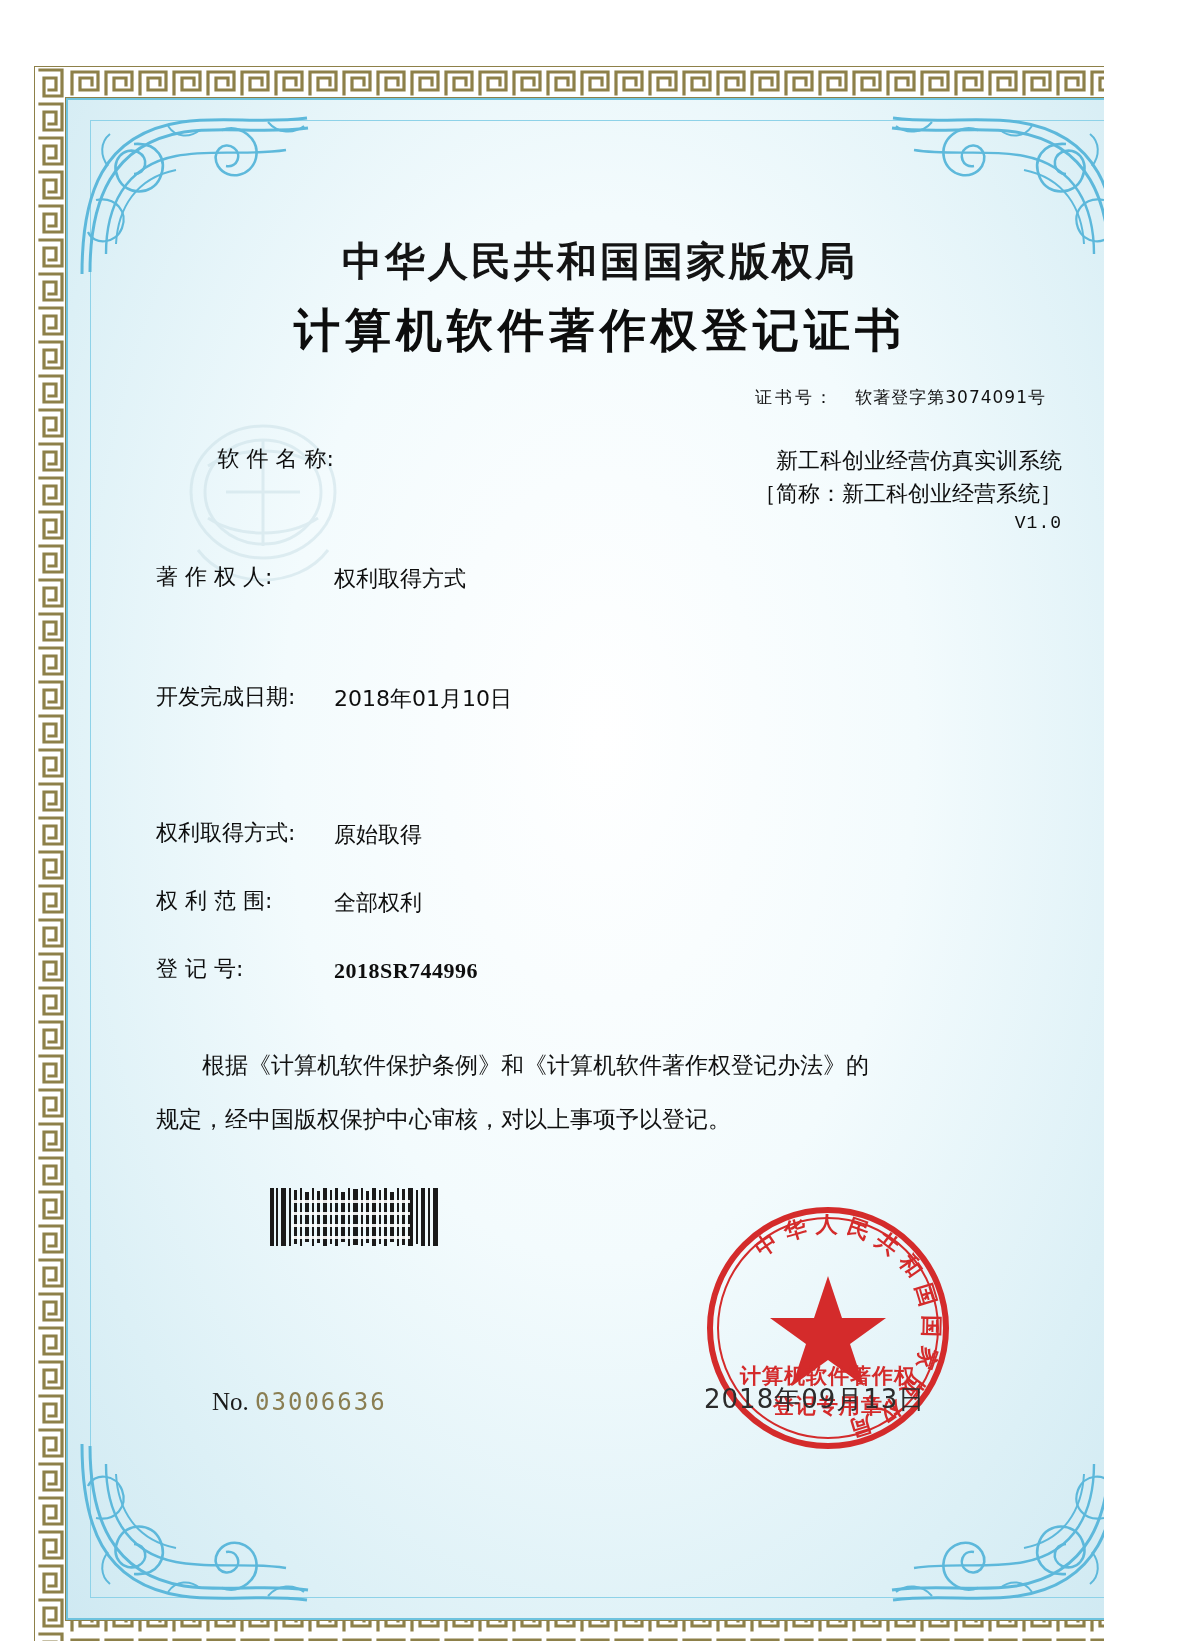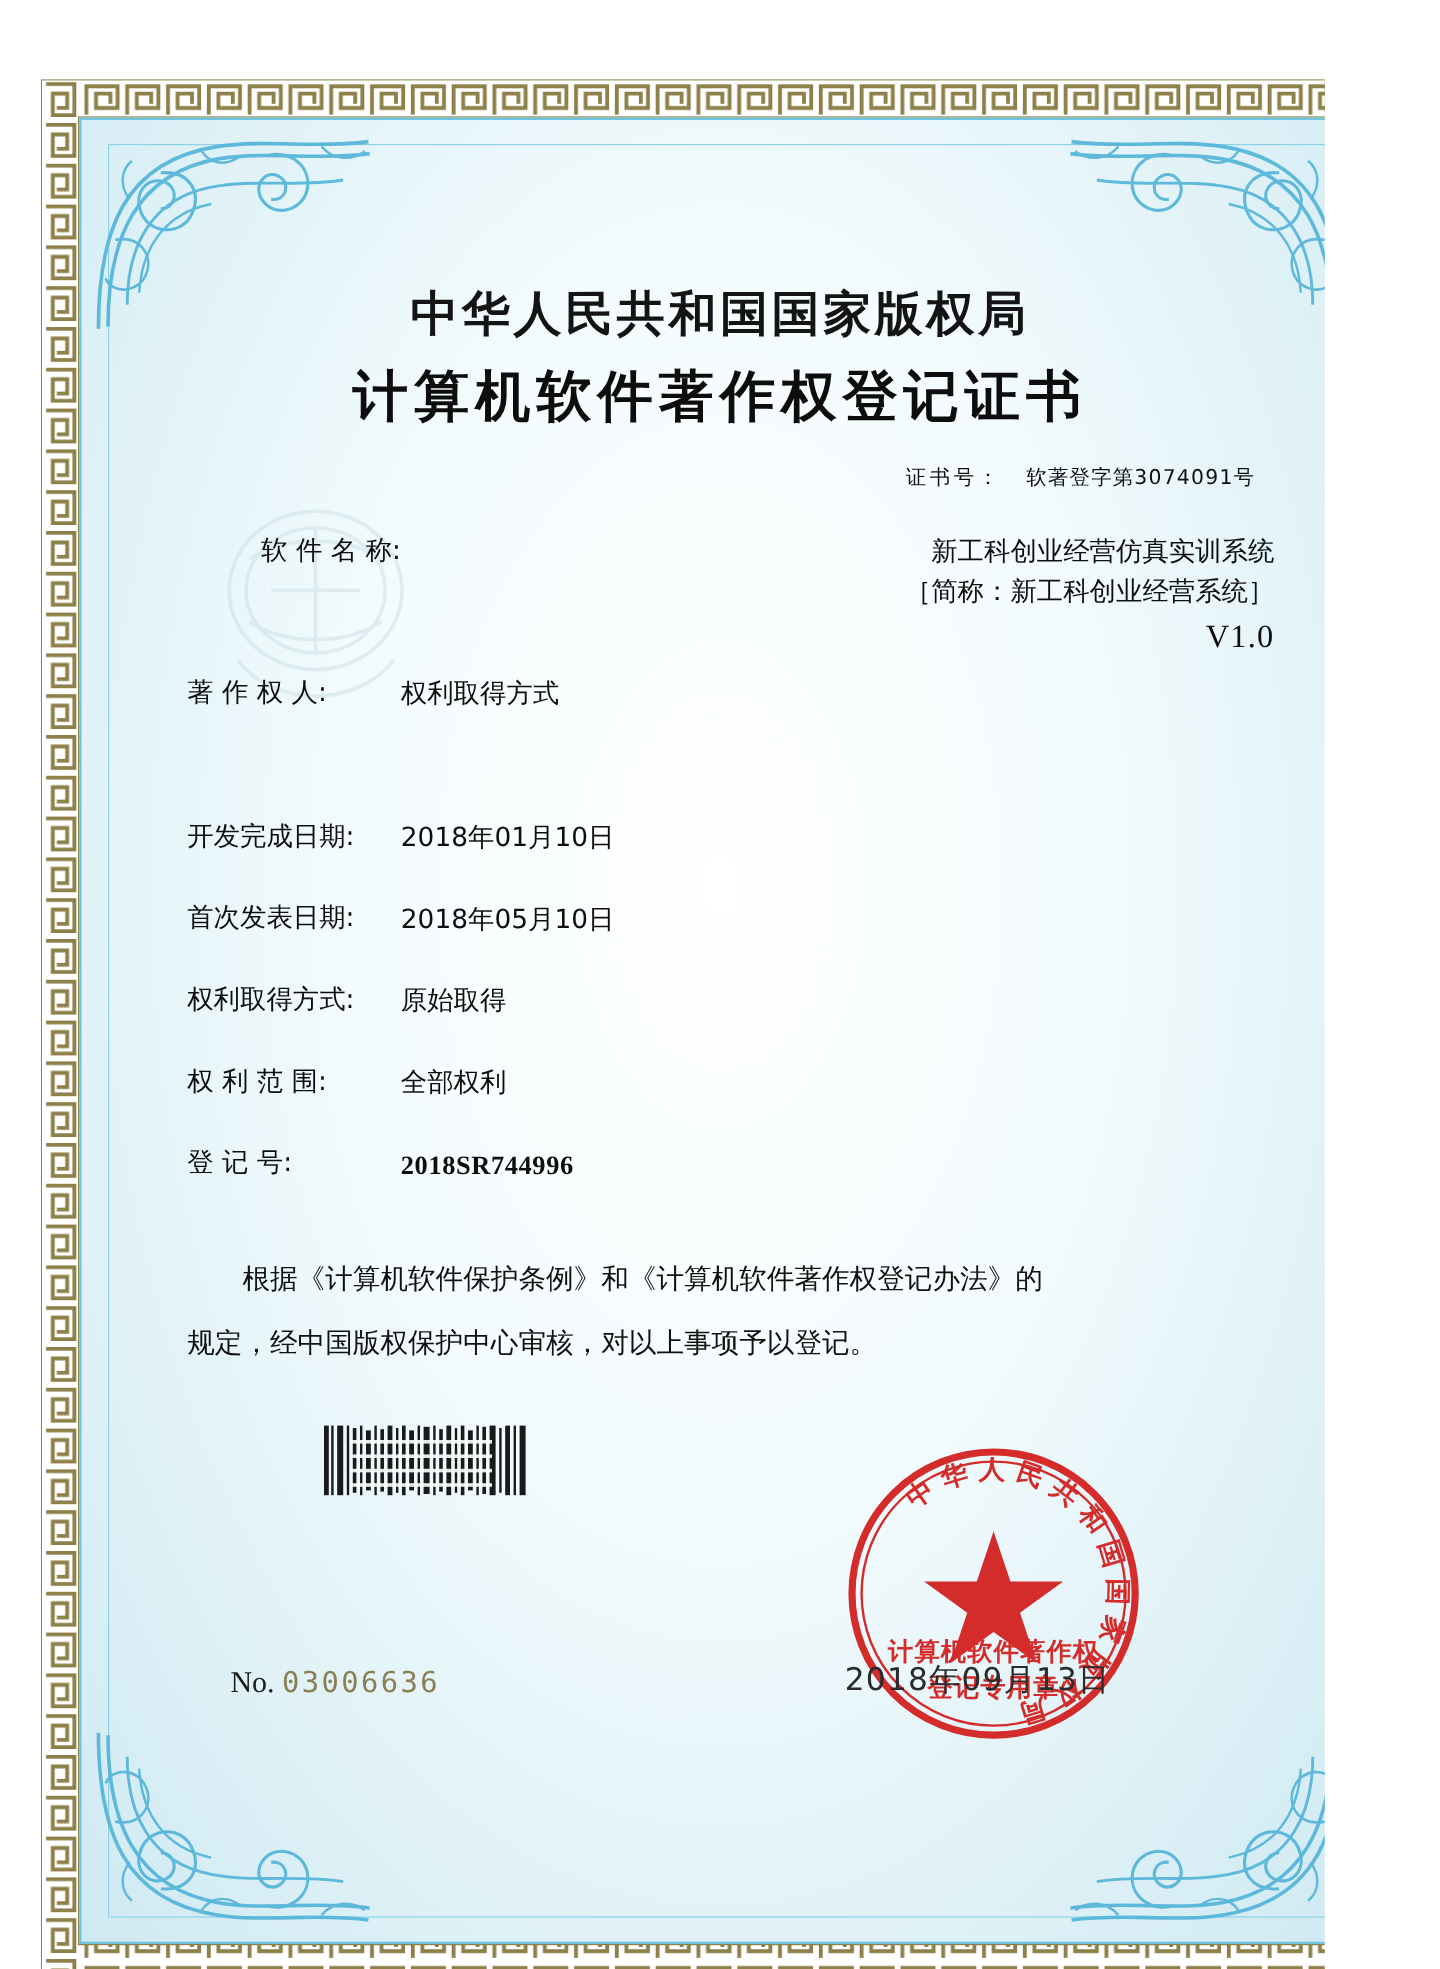--- a/index.html
+++ b/index.html
@@ -139,21 +139,21 @@
     width: 178px;
     flex: 0 0 178px;
     letter-spacing: 0px;
     white-space: nowrap;
   }
   .field .val {
     flex: 1 1 auto;
     line-height: 1.5;
   }
   .val .line2 { display: block; }
-  .val .line3 { display: block; font-family: Liberation Serif, serif; font-size: 27px; letter-spacing: 1px; }
+  .val .line3 { display: block; font-family: Liberation Mono, monospace; font-size: 18px; letter-spacing: 1px; }
 
   .f-name     { top: 344px; text-align: right; }
   .f-owner    { top: 462px; }
   .f-dev      { top: 582px; }
   .f-pub      { top: 650px; }
   .f-acq      { top: 718px; }
   .f-scope    { top: 786px; }
   .f-reg      { top: 854px; }
 
   .f-reg .val { font-family: Liberation Serif, serif; font-weight: 600; letter-spacing: 0.5px;}
@@ -198,21 +198,21 @@
     font-family: "DejaVu Serif", "Liberation Serif", serif;
     font-weight: 700;
     letter-spacing: 1px;
   }
   .seal-text-1 { top: 162px; font-size: 21px; }
   .seal-text-2 { top: 192px; font-size: 21px; }
 
   
   .serial {
     position: absolute;
-    left: 124px;
+    left: 144px;
     top: 1288px;
     font-size: 25px;
     color: #1a1a1a;
     font-family: "Liberation Serif", serif;
   }
   .serial .digits {
     font-family: "DejaVu Sans Mono", "Liberation Mono", monospace;
     letter-spacing: 2px;
     color: #8a7e52;
     font-size: 24px;
@@ -373,24 +373,20 @@
       <div class="field f-owner">
         <span class="lbl">著 作 权 人:</span>
         <span class="val">权利取得方式</span>
       </div>
 
       <div class="field f-dev">
         <span class="lbl">开发完成日期:</span>
         <span class="val">2018年01月10日</span>
       </div>
 
-      <div class="field f-pub">
-        <span class="lbl">首次发表日期:</span>
-        <span class="val">2018年05月10日</span>
-      </div>
 
       <div class="field f-acq">
         <span class="lbl">权利取得方式:</span>
         <span class="val">原始取得</span>
       </div>
 
       <div class="field f-scope">
         <span class="lbl">权 利 范 围:</span>
         <span class="val">全部权利</span>
       </div>

